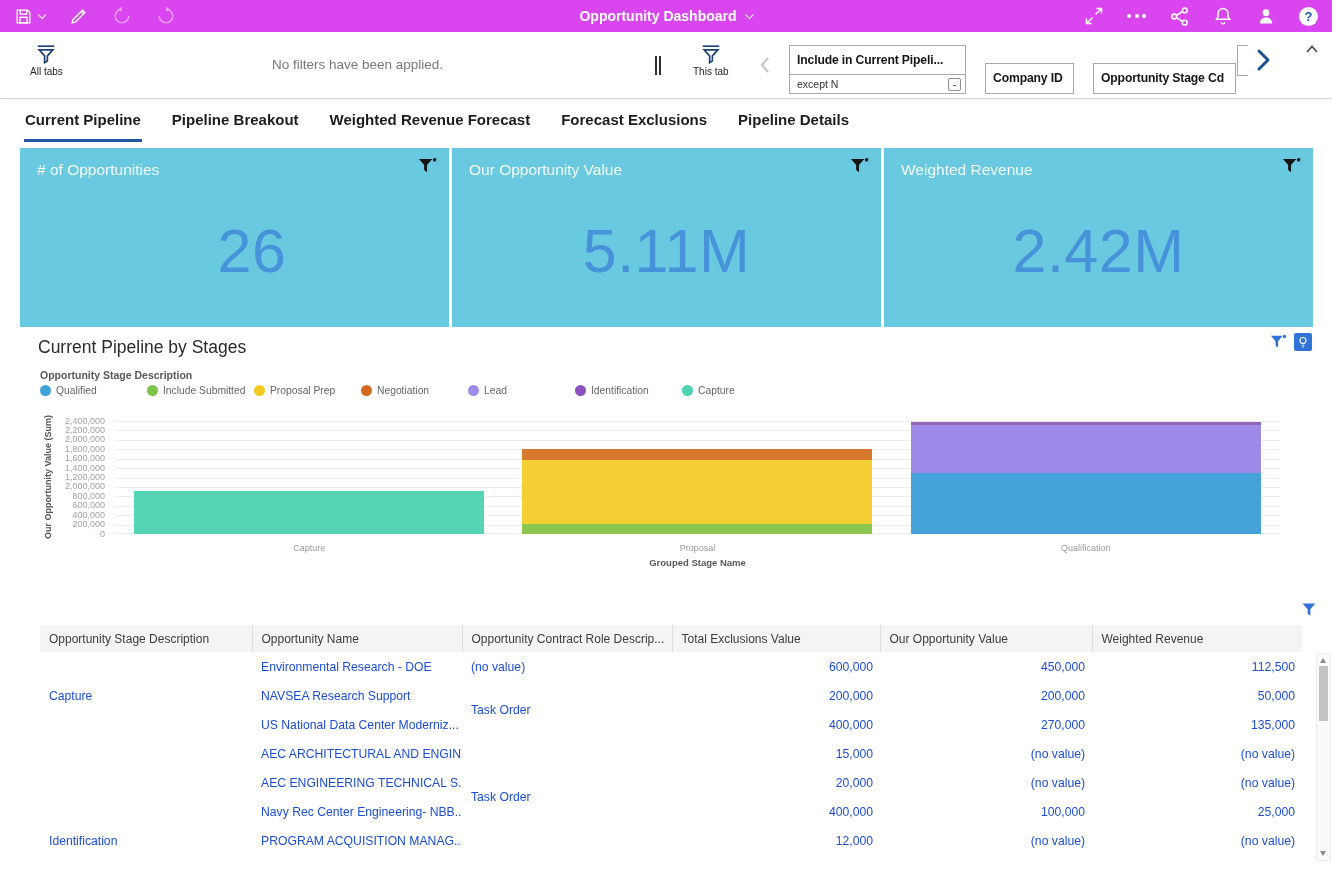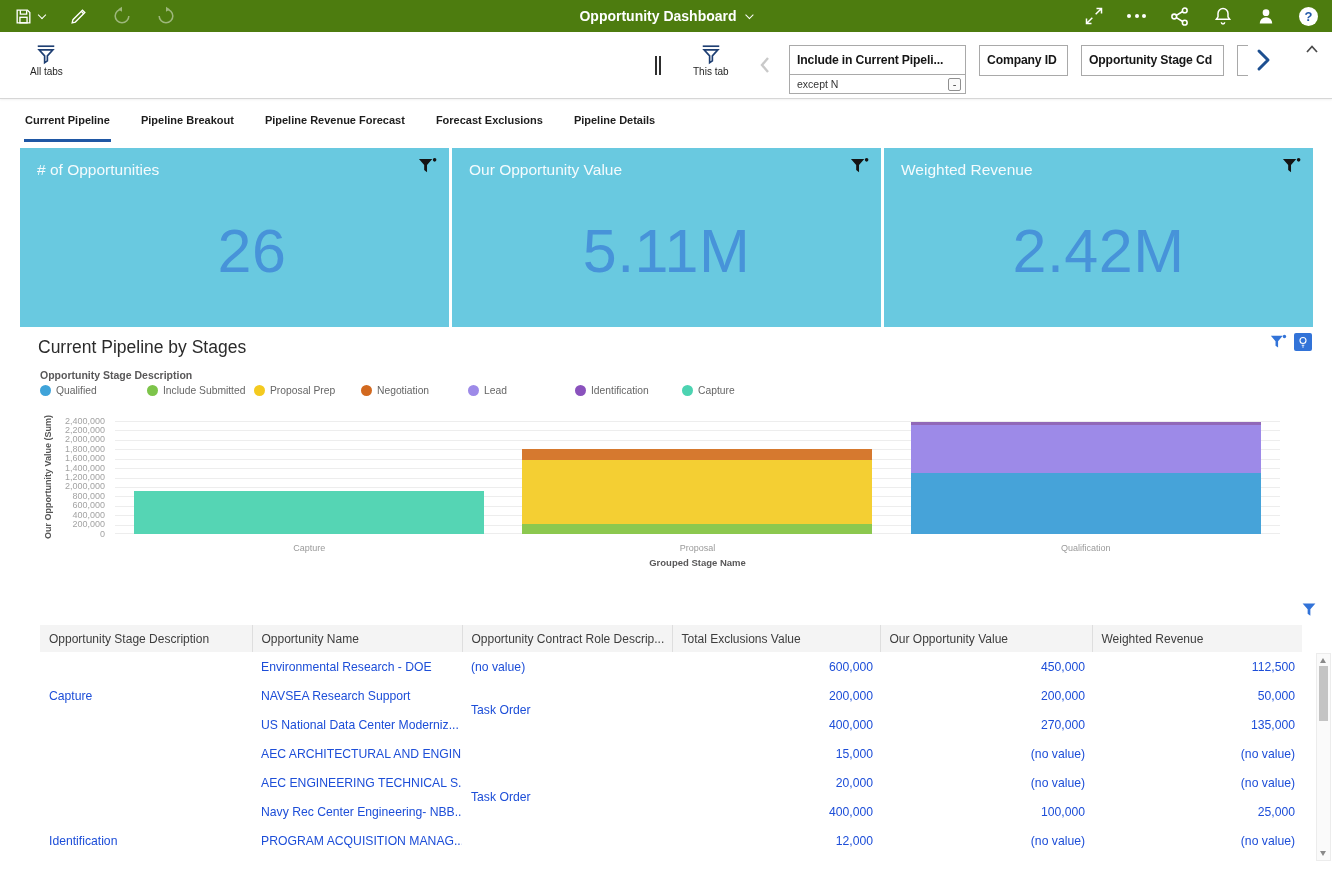--- a/index.html
+++ b/index.html
@@ -2,21 +2,21 @@
 <html><head>
 <meta charset="utf-8">
 <style>
   * { box-sizing: border-box; margin: 0; padding: 0; }
   html,body { width:1332px; height:870px; }
   body {
     font-family: "Liberation Sans", sans-serif;
     background:#fff; position:relative; overflow:hidden; color:#333;
   }
   
-  .navbar { position:absolute; top:0; left:0; right:0; height:32px; background:#4d7c0f; z-index:9; }
+  .navbar { position:absolute; top:0; left:0; right:0; height:32px; background:#d946ef; z-index:9; }
   .nav-left { position:absolute; left:14px; top:0; height:32px; display:flex; align-items:center; gap:24px; }
   .icon-btn { display:flex; align-items:center; justify-content:center; cursor:pointer; color:#fff; }
   .icon-btn svg { display:block; }
   .save-group { display:flex; align-items:center; gap:6px; }
   .chev { width:6px; height:6px; border-right:1.6px solid #fff; border-bottom:1.6px solid #fff; transform:rotate(45deg); margin-top:-3px; }
   .dim { opacity:.45; }
   .nav-title { position:absolute; left:50%; top:0; transform:translateX(-50%); height:32px; display:flex; align-items:center; gap:10px; color:#fff; font-size:14px; font-weight:600; cursor:pointer; white-space:nowrap; }
   .nav-right { position:absolute; right:14px; top:0; height:32px; display:flex; align-items:center; gap:23px; }
   .dots { display:flex; gap:3.5px; }
   .dots i { width:4px; height:4px; background:#fff; border-radius:50%; }
@@ -24,36 +24,36 @@
   
   .filterbar { position:absolute; top:32px; left:0; right:0; height:67px; background:#fff; border-bottom:1px solid #d6d6d6; box-shadow:0 1px 2px rgba(0,0,0,.06); z-index:8; }
   .fb-left { position:absolute; left:0; top:0; width:655px; height:100%; }
   .fb-funnel { position:absolute; top:11px; text-align:center; cursor:pointer; }
   .fb-funnel svg { width:22px; height:22px; margin:0 auto; display:block; }
   .fb-funnel .lbl { font-size:10px; color:#252525; margin-top:1px; white-space:nowrap; }
   .fb-msg { position:absolute; left:60px; right:0; top:25px; text-align:center; color:#787878; font-size:13.5px; }
   .fb-divider { position:absolute; left:655px; top:24px; height:19px; width:6px; border-left:2px solid #2e2e2e; border-right:2px solid #2e2e2e; cursor:col-resize; }
   .fb-right { position:absolute; left:661px; right:0; top:0; height:100%; }
   .fb-chevron-left { position:absolute; left:97px; top:23px; cursor:default; }
-  .chip-list { position:absolute; left:128px; top:13px; display:flex; gap:13px; align-items:flex-start; }
+  .chip-list { position:absolute; left:128px; top:13px; display:flex; gap:19px; align-items:flex-end; }
   .chip { border:1px solid #a9a9a9; background:#fff; flex:none; overflow:hidden; }
   .chip:nth-child(1) { width:177px; }
   .chip:nth-child(2) { width:89px; }
   .chip:nth-child(3) { width:143px; }
   .chip-label { height:29px; line-height:29px; font-weight:700; font-size:12.2px; letter-spacing:-0.15px; color:#161616; padding:0 7px; white-space:nowrap; overflow:hidden; }
   .chip.with-cond .chip-label { border-bottom:1px solid #a9a9a9; }
   .chip-cond { height:18px; display:flex; align-items:center; gap:6px; padding:0 4px 0 7px; }
   .chip-cond .txt { flex:1; font-size:10.5px; color:#333; }
   .minus-btn { width:13px; height:13px; border:1px solid #8f8f8f; border-radius:2px; font-size:11px; line-height:10px; color:#444; display:flex; align-items:center; justify-content:center; cursor:pointer; background:#fafafa; }
   .partial-chip { position:absolute; left:576px; top:13px; width:11px; height:31px; border:1px solid #a9a9a9; border-right:none; background:#fff; }
   .fb-chevron-right { position:absolute; left:593px; top:16px; cursor:pointer; }
   .fb-caret { position:absolute; right:13px; top:8px; cursor:pointer; }
   
   .tabbar { position:absolute; top:100px; left:0; right:0; height:42px; background:#fff; display:flex; gap:29px; padding-left:24px; }
-  .tab { font-size:11px; font-weight:700; color:#1d1d1d; display:flex; align-items:center; border-bottom:3px solid transparent; padding:0 1px; cursor:pointer; white-space:nowrap; }
+  .tab { font-size:15px; font-weight:700; color:#1d1d1d; display:flex; align-items:center; border-bottom:3px solid transparent; padding:0 1px; cursor:pointer; white-space:nowrap; }
   .tab.active { border-bottom-color:#1f57a4; }
   
   .kpi-row { position:absolute; top:148px; left:20px; width:1293px; height:179px; display:flex; gap:3px; }
   .kpi { flex:1; position:relative; display:flex; flex-direction:column; }
   .kpi-title { margin:13px 0 0 17px; font-size:15.5px; font-weight:400; color:#f5fbfd; }
   .kpi-value { flex:1; display:flex; align-items:center; justify-content:center; font-size:61px; letter-spacing:.5px; padding-bottom:4px; }
   .kpi-funnel { position:absolute; top:9px; right:12px; width:19px; height:19px; cursor:pointer; }
   
   .chart-block { position:absolute; top:332px; left:0; right:0; height:262px; background:#fff; }
   .chart-title { position:absolute; left:38px; top:5px; font-size:17.5px; color:#2b2b2b; }
@@ -184,20 +184,21 @@
 
 <div class="filterbar">
   <div class="fb-left">
     <div class="fb-funnel" style="left:30px">
       <svg viewBox="0 0 24 24" fill="none" stroke="#1e3f73" stroke-width="1.8">
           <path d="M3 3.5 H21"></path>
           <path d="M4.5 7.5 h15 l-6 6.5 v5.5 l-3 2 v-7.5 z"></path>
         </svg>
       <div class="lbl">All tabs</div>
     </div>
+    <div class="fb-msg">No filters have been applied.</div>
   </div>
   <div class="fb-divider"></div>
   <div class="fb-right">
     <div class="fb-funnel" style="left:32px">
       <svg viewBox="0 0 24 24" fill="none" stroke="#1e3f73" stroke-width="1.8">
           <path d="M3 3.5 H21"></path>
           <path d="M4.5 7.5 h15 l-6 6.5 v5.5 l-3 2 v-7.5 z"></path>
         </svg>
       <div class="lbl">This tab</div>
     </div>
@@ -231,21 +232,21 @@
       <svg width="14" height="10" viewBox="0 0 14 10">
           <polyline points="2,8 7,2.5 12,8" fill="none" stroke="#4a4a4a" stroke-width="1.7"></polyline>
         </svg>
     </div>
   </div>
 </div>
 
 <div class="tabbar">
     <div class="tab active">Current Pipeline</div>
     <div class="tab">Pipeline Breakout</div>
-    <div class="tab">Pipeline Revenue Forecast</div>
+    <div class="tab">Weighted Revenue Forecast</div>
     <div class="tab">Forecast Exclusions</div>
     <div class="tab">Pipeline Details</div>
   </div>
 
 <div class="kpi-row">
     <div class="kpi" style="background: rgb(105, 201, 224);">
       <div class="kpi-title"># of Opportunities</div>
       <div class="kpi-funnel" style="color: rgb(20, 20, 20);"><svg viewBox="0 0 20 20" fill="currentColor">
           <path d="M1 2 h14 l-5.5 6.5 v7.5 l-3 -2.3 v-5.2 z"></path>
           <circle cx="17.5" cy="3" r="1.9"></circle>

